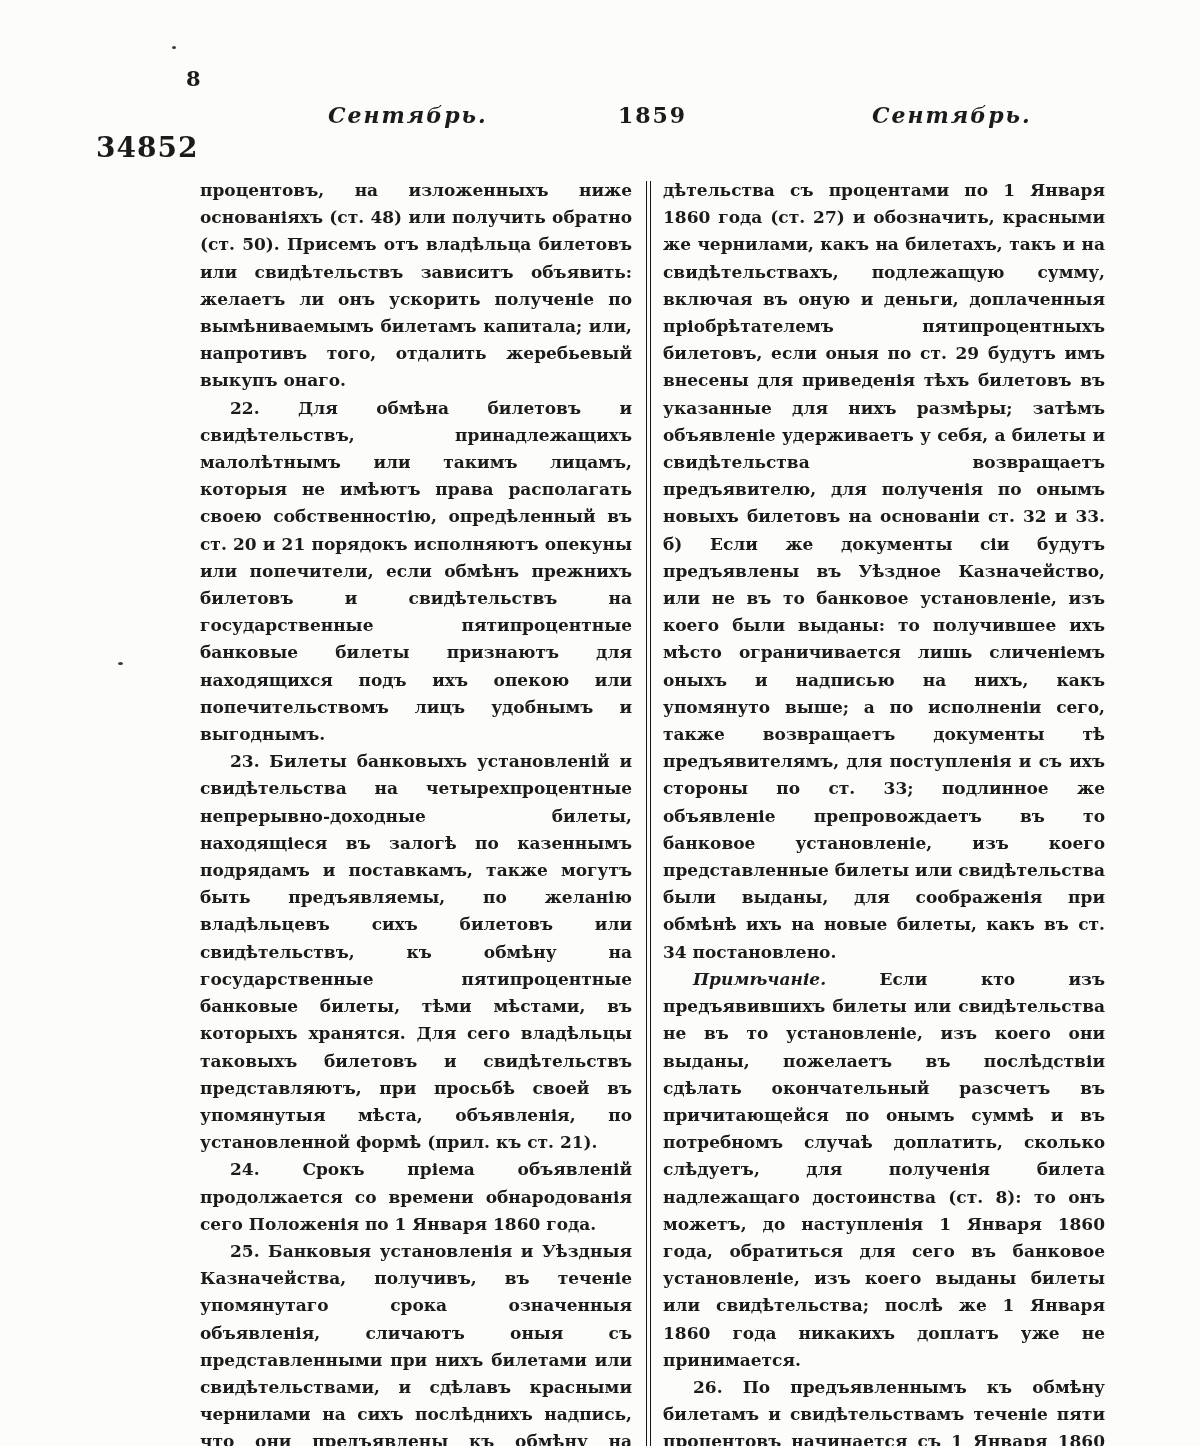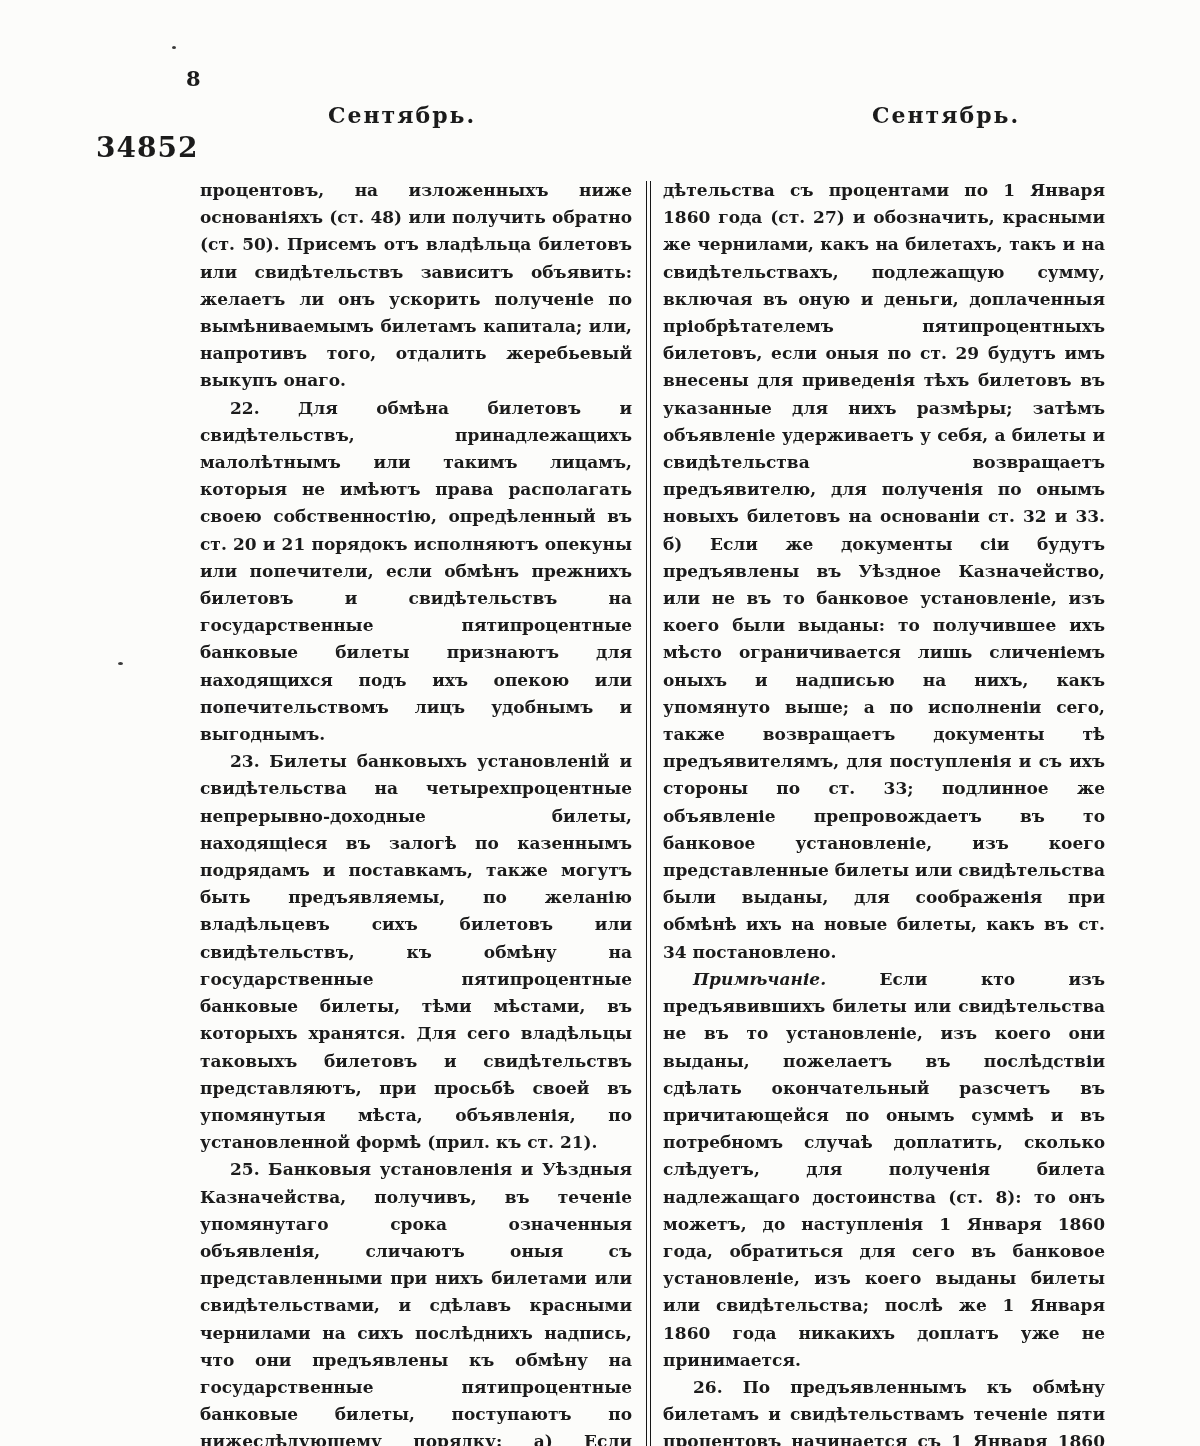--- a/index.html
+++ b/index.html
@@ -35,21 +35,21 @@
   }
   .subheader {
     position: absolute;
     top: 102px;
     left: 200px;
     width: 905px;
     height: 32px;
     font-size: 22px;
     font-weight: bold;
   }
-  .subheader .month { letter-spacing: 2px; }
+  .subheader .month { font-style: italic; letter-spacing: 2px; }
   .subheader .month-left  { position: absolute; left: 128px; top: 0; }
   .subheader .year        { position: absolute; left: 0; top: 0; width: 100%; text-align: center; letter-spacing: 2px; }
   .subheader .month-right { position: absolute; left: 672px; top: 0; }
   .act-number {
     position: absolute;
     top: 131px;
     left: 96px;
     font-size: 28px;
     font-weight: bold;
     letter-spacing: 1px;
@@ -96,30 +96,32 @@
 <div class="page">
 
   <span class="ink-speck speck-1"></span>
   <span class="ink-speck speck-2"></span>
 
   <span class="page-num">8</span>
 
 
   <div class="subheader">
     <span class="month month-left">Сентябрь.</span>
+    <span class="year">1859</span>
     <span class="month month-right">Сентябрь.</span>
   </div>
 
   <div class="act-number">34852</div>
 
   <div class="columns">
     <div class="column left">
         <p class="no-indent">процентовъ, на изложенныхъ ниже основаніяхъ (ст. 48) или получить обратно (ст. 50). Присемъ отъ владѣльца билетовъ или свидѣтельствъ зависитъ объявить: желаетъ ли онъ ускорить полученіе по вымѣниваемымъ билетамъ капитала; или, напротивъ того, отдалить жеребьевый выкупъ онаго.</p>
         <p>22. Для обмѣна билетовъ и свидѣтельствъ, принадлежащихъ малолѣтнымъ или такимъ лицамъ, которыя не имѣютъ права располагать своею собственностію, опредѣленный въ ст. 20 и 21 порядокъ исполняютъ опекуны или попечители, если обмѣнъ прежнихъ билетовъ и свидѣтельствъ на государственные пятипроцентные банковые билеты признаютъ для находящихся подъ ихъ опекою или попечительствомъ лицъ удобнымъ и выгоднымъ.</p>
         <p>23. Билеты банковыхъ установленій и свидѣтельства на четырехпроцентные непрерывно-доходные билеты, находящіеся въ залогѣ по казеннымъ подрядамъ и поставкамъ, также могутъ быть предъявляемы, по желанію владѣльцевъ сихъ билетовъ или свидѣтельствъ, къ обмѣну на государственные пятипроцентные банковые билеты, тѣми мѣстами, въ которыхъ хранятся. Для сего владѣльцы таковыхъ билетовъ и свидѣтельствъ представляютъ, при просьбѣ своей въ упомянутыя мѣста, объявленія, по установленной формѣ (прил. къ ст. 21).</p>
+        <p>24. Срокъ пріема объявленій продолжается со времени обнародованія сего Положенія по 1 Января 1860 года.</p>
         <p>25. Банковыя установленія и Уѣздныя Казначейства, получивъ, въ теченіе упомянутаго срока означенныя объявленія, сличаютъ оныя съ представленными при нихъ билетами или свидѣтельствами, и сдѣлавъ красными чернилами на сихъ послѣднихъ надпись, что они предъявлены къ обмѣну на государственные пятипроцентные банковые билеты, поступаютъ по нижеслѣдующему порядку: а) Если билеты или свидѣтельства предъявлены въ то банковое установленіе, которое ихъ выдало: то оно, независимо отъ сказаннаго сличенія и надписи, обязывается повѣрить сіи документы съ своими книгами; вычислить стоимость билета или сви-</p>
       </div>
     <div class="divider"></div>
     <div class="column right">
         <p class="no-indent">дѣтельства съ процентами по 1 Января 1860 года (ст. 27) и обозначить, красными же чернилами, какъ на билетахъ, такъ и на свидѣтельствахъ, подлежащую сумму, включая въ оную и деньги, доплаченныя пріобрѣтателемъ пятипроцентныхъ билетовъ, если оныя по ст. 29 будутъ имъ внесены для приведенія тѣхъ билетовъ въ указанные для нихъ размѣры; затѣмъ объявленіе удерживаетъ у себя, а билеты и свидѣтельства возвращаетъ предъявителю, для полученія по онымъ новыхъ билетовъ на основаніи ст. 32 и 33. б) Если же документы сіи будутъ предъявлены въ Уѣздное Казначейство, или не въ то банковое установленіе, изъ коего были выданы: то получившее ихъ мѣсто ограничивается лишь сличеніемъ оныхъ и надписью на нихъ, какъ упомянуто выше; а по исполненіи сего, также возвращаетъ документы тѣ предъявителямъ, для поступленія и съ ихъ стороны по ст. 33; подлинное же объявленіе препровождаетъ въ то банковое установленіе, изъ коего представленные билеты или свидѣтельства были выданы, для соображенія при обмѣнѣ ихъ на новые билеты, какъ въ ст. 34 постановлено.</p>
         <p><em>Примѣчаніе. </em>Если кто изъ предъявившихъ билеты или свидѣтельства не въ то установленіе, изъ коего они выданы, пожелаетъ въ послѣдствіи сдѣлать окончательный разсчетъ въ причитающейся по онымъ суммѣ и въ потребномъ случаѣ доплатить, сколько слѣдуетъ, для полученія билета надлежащаго достоинства (ст. 8): то онъ можетъ, до наступленія 1 Января 1860 года, обратиться для сего въ банковое установленіе, изъ коего выданы билеты или свидѣтельства; послѣ же 1 Января 1860 года никакихъ доплатъ уже не принимается.</p>
         <p>26. По предъявленнымъ къ обмѣну билетамъ и свидѣтельствамъ теченіе пяти процентовъ начинается съ 1 Января 1860 года. Тѣ изъ билетовъ и свидѣтельствъ, по предъявленіи коихъ въ то банковое установленіе, откуда оные были выданы, слѣдующая къ обращенію въ пятипроцентные билеты сумма будетъ опредѣлена (ст. 25 и 27), пользуются съ вышеупомянутаго срока, т. е. съ 1 Января 1860 года, и всѣми</p>
       </div>
   </div>
 

